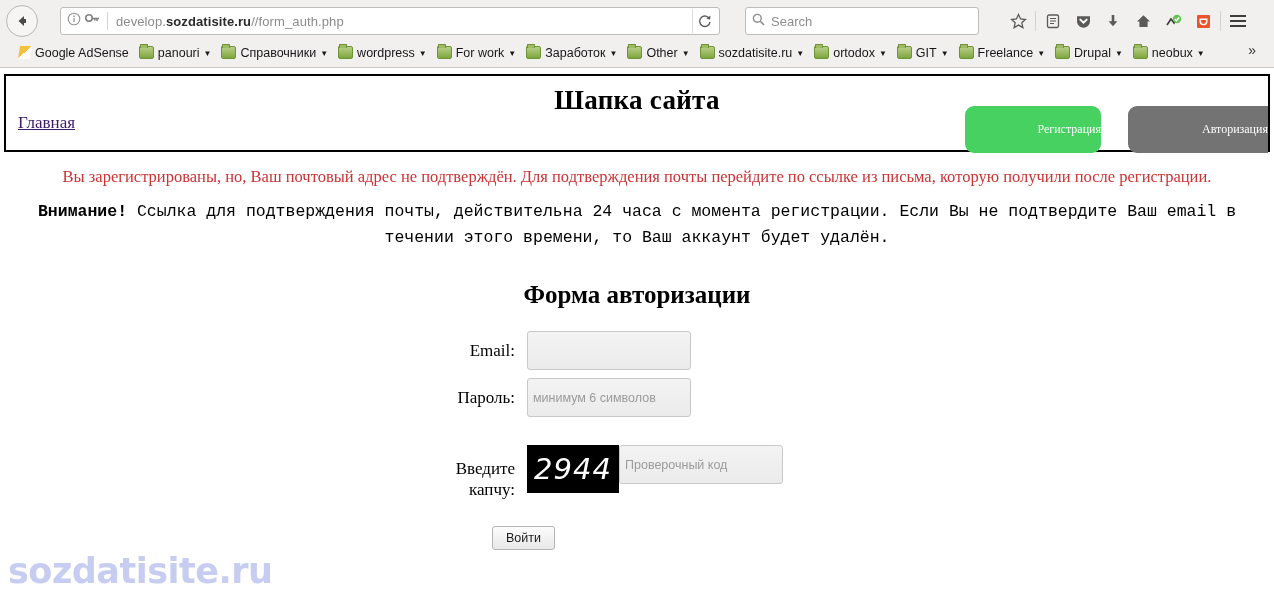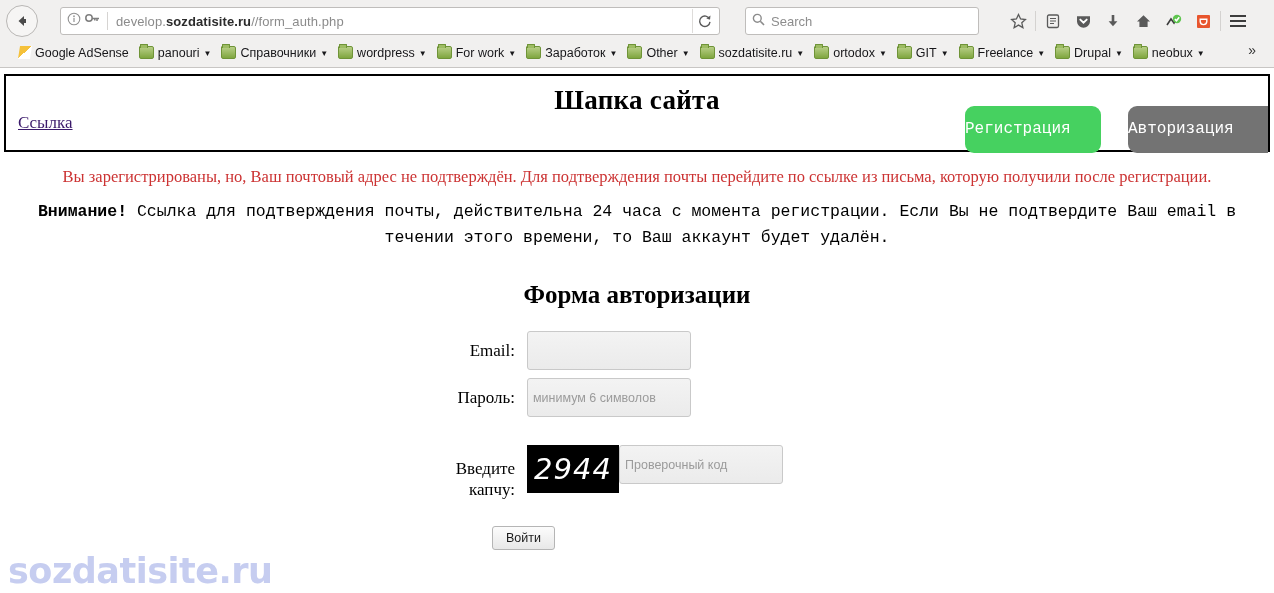--- a/index.html
+++ b/index.html
@@ -209,23 +209,23 @@
   .hdr-buttons {
     position: absolute;
     right: 0px;
     top: 30px;
     display: flex;
     align-items: center;
   }
   .btn-reg, .btn-auth {
     border-radius: 9px;
     color: #ffffff;
-    font-family: Liberation Mono, monospace;
-    font-size: 16px;
-    text-align: left;
+    font-family: Liberation Serif, serif;
+    font-size: 12px;
+    text-align: right;
     line-height: 47px;
     box-sizing: border-box;
   }
   .btn-reg {
     width: 136px;
     height: 47px;
     background: #4cd964;
     background: #46d160;
   }
   .btn-auth {
@@ -534,21 +534,21 @@
     </div>
 
     <div class="chev-more">»</div>
   </div>
 </div>
 
 <div class="page">
 
   <div class="site-header">
     <div class="header-title">Шапка сайта</div>
-    <a class="home-link" href="#">Ссылка</a>
+    <a class="home-link" href="#">Главная</a>
     <div class="hdr-buttons">
       <div class="btn-reg">Регистрация</div>
       <div class="btn-auth">Авторизация</div>
     </div>
   </div>
 
   <div class="alert-red">Вы зарегистрированы, но, Ваш почтовый адрес не подтверждён. Для подтверждения почты перейдите по ссылке из письма, которую получили после регистрации.</div>
 
   <div class="notice-black"><b>Внимание!</b><span> Ссылка для подтверждения почты, действительна 24 часа с момента регистрации. Если Вы не подтвердите Ваш email в течении этого времени, то Ваш аккаунт будет удалён.</span></div>
 

